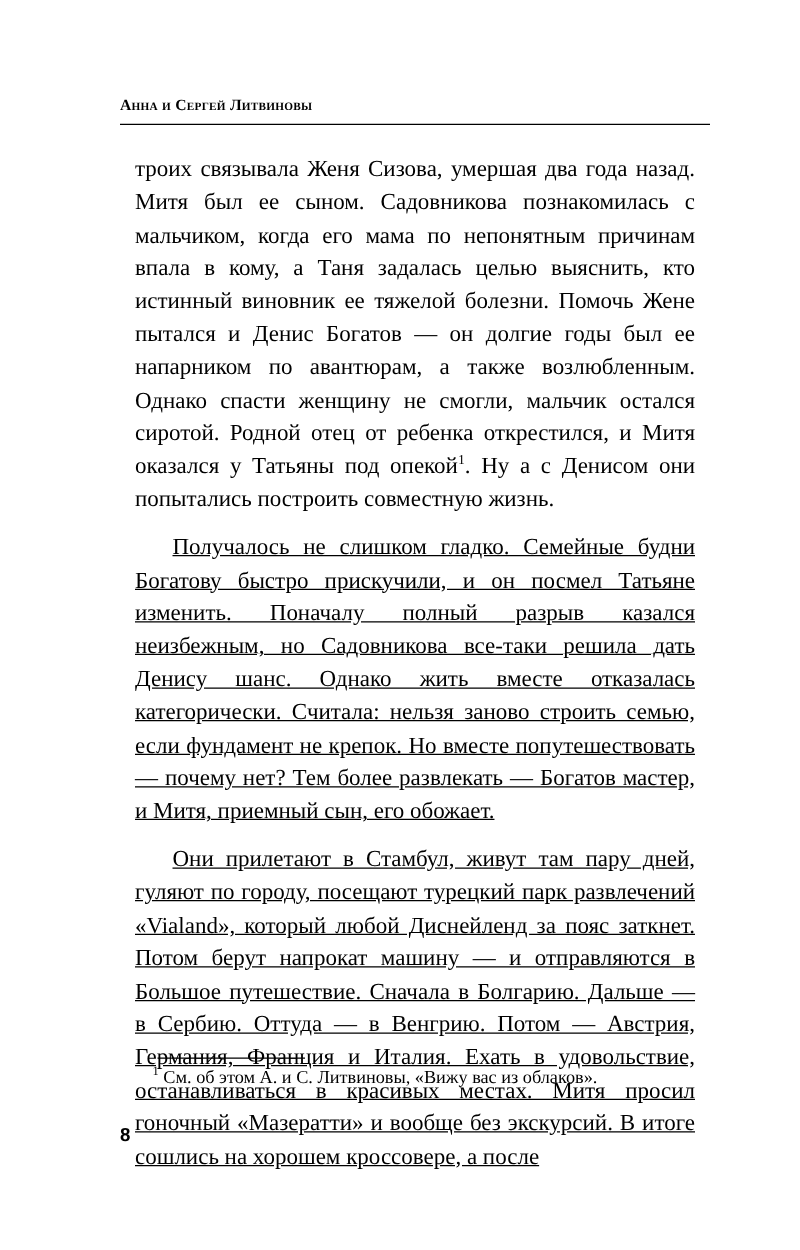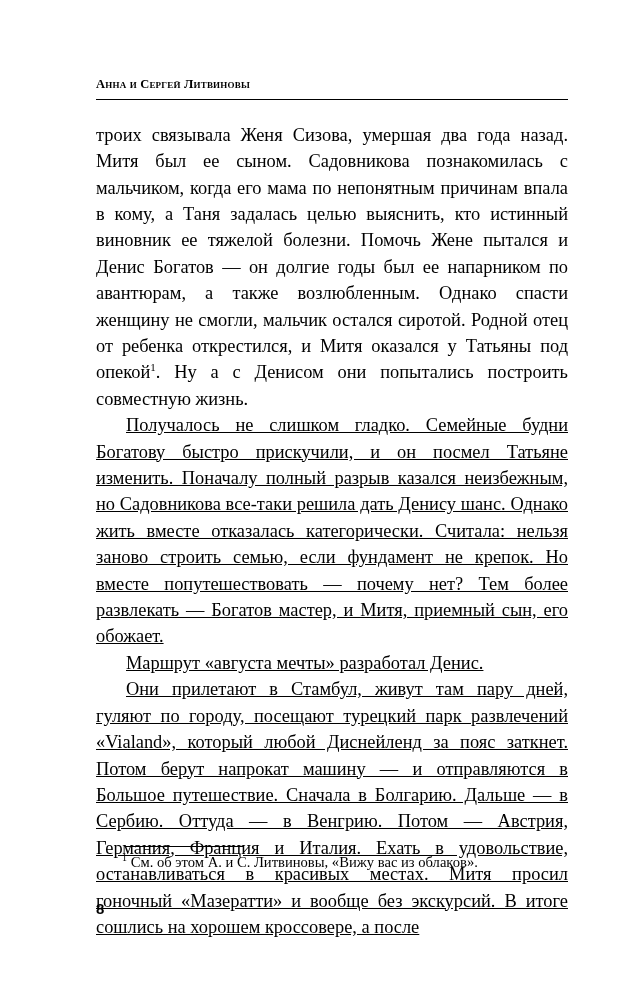--- a/index.html
+++ b/index.html
@@ -38,21 +38,21 @@
     margin: 0 0 7px 0;
     line-height: 1.1;
   }
   .rule {
     border: 0;
     border-top: 1.6px solid #000;
     margin: 0 0 22px 0;
     width: 100%;
   }
   .body-text p {
-    margin: 0;
+    margin: 12px;
     font-size: 18.4px;
     line-height: 26.4px;
     text-align: justify;
     text-justify: inter-word;
     hyphens: manual;
   }
   .body-text p.indent {
     text-indent: 30px;
     text-decoration: underline;
   }
@@ -100,21 +100,20 @@
 
 <div class="page">
 
   <div class="content">
     <div class="running-head">Анна и Сергей Литвиновы</div>
     <hr class="rule">
 
     <div class="body-text">
       <p><span>троих связывала Женя Сизова, умершая два года назад. Митя был ее сыном. Садовникова познакомилась с мальчиком, когда его мама по непонятным причинам впала в кому, а Таня задалась целью выяснить, кто истинный виновник ее тяжелой болезни. Помочь Жене пытался и Денис Богатов — он долгие годы был ее напарником по авантюрам, а также возлюбленным. Однако спасти женщину не смогли, мальчик остался сиротой. Родной отец от ребенка открестился, и Митя оказался у Татьяны под опекой</span><sup class="fnref">1</sup><span>. Ну а с Денисом они попытались построить совместную жизнь.</span></p>
       <p class="indent">Получалось не слишком гладко. Семейные будни Богатову быстро прискучили, и он посмел Татьяне изменить. Поначалу полный разрыв казался неизбежным, но Садовникова все-таки решила дать Денису шанс. Однако жить вместе отказалась категорически. Считала: нельзя заново строить семью, если фундамент не крепок. Но вместе попутешествовать — почему нет? Тем более развлекать — Богатов мастер, и Митя, приемный сын, его обожает.</p>
-      <p class="indent">Маршрут «августа мечты» разработал Денис.</p>
       <p class="indent">Они прилетают в Стамбул, живут там пару дней, гуляют по городу, посещают турецкий парк развлечений «Vialand», который любой Диснейленд за пояс заткнет. Потом берут напрокат машину — и отправляются в Большое путешествие. Сначала в Болгарию. Дальше — в Сербию. Оттуда — в Венгрию. Потом — Австрия, Германия, Франция и Италия. Ехать в удовольствие, останавливаться в красивых местах. Митя просил гоночный «Мазератти» и вообще без экскурсий. В итоге сошлись на хорошем кроссовере, а после</p>
     </div>
   </div>
 
   <div class="footnote-area">
     <hr class="footnote-rule">
     <p class="footnote-text"><sup>1</sup> <span>См. об этом А. и С. Литвиновы, «Вижу вас из облаков».</span></p>
   </div>
 
   <div class="folio">8</div>

